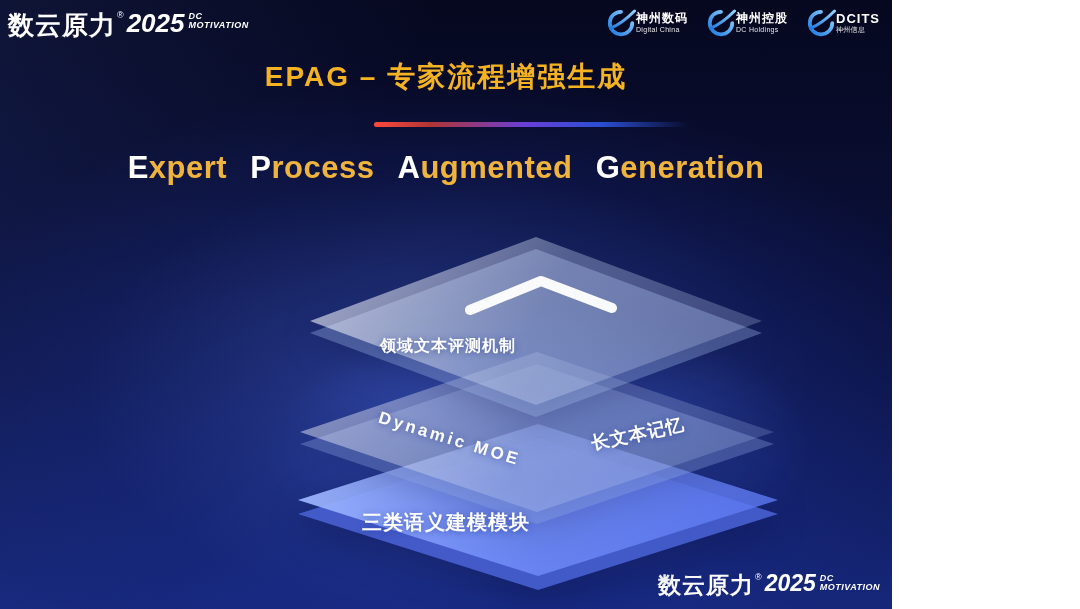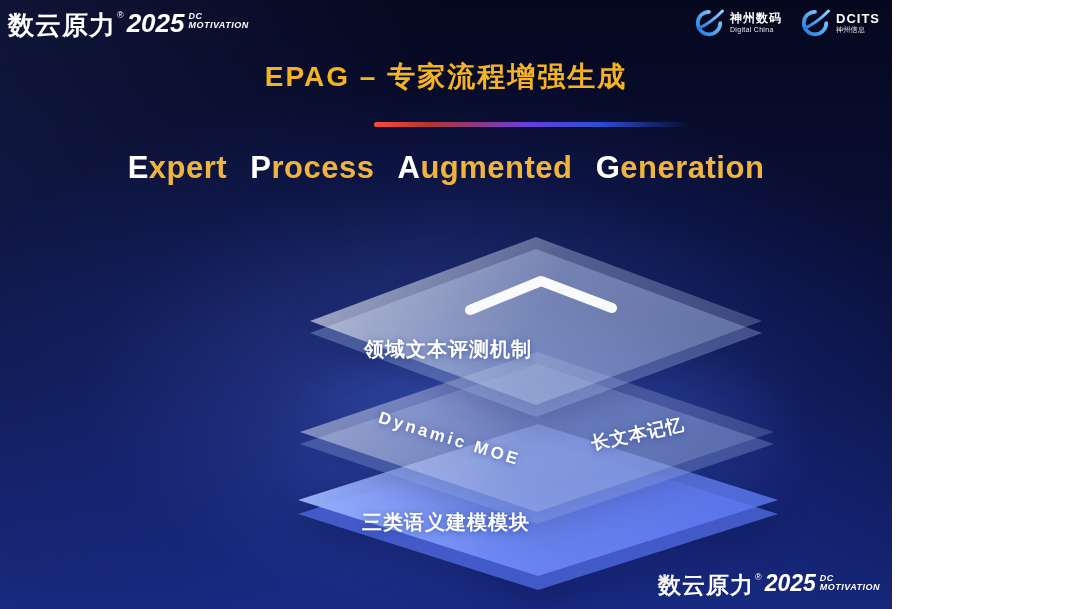--- a/index.html
+++ b/index.html
@@ -21,21 +21,21 @@
   .brand-name { font-size:26px; font-weight:900; letter-spacing:1px; }
   .brand-footer .brand-name { font-size:23px; }
   .brand-reg { font-size:9px; vertical-align:top; position:relative; top:2px; margin:0 1px; }
   .brand-year { font-size:26px; font-weight:800; font-style:italic; letter-spacing:0; margin-left:2px; }
   .brand-footer .brand-year { font-size:23px; }
   .brand-stack { display:flex; flex-direction:column; margin-left:4px; margin-top:4px; line-height:1.05;font-style:italic; }
   .brand-stack span { font-size:9px; font-weight:700; letter-spacing:0.5px; }
 
   
   .logos { position:absolute; right:12px; top:8px; display:flex; gap:18px; }
-  .logo { display:flex; align-items:center; gap:6px; color:#fff; }
+  .logo { display:flex; align-items:center; color:#fff; }
   .logo-icon { width:30px; height:30px; flex:0 0 auto; }
   .logo-text { display:flex; flex-direction:column; line-height:1.15; }
   .logo-name { font-size:12px; font-weight:700; letter-spacing:1px; }
   .logo-name-latin { font-size:13px; }
   .logo-sub { font-size:7px; letter-spacing:0.3px; opacity:0.9; }
 
   
   .live-label { position:absolute; left:8px; top:56px; font-size:21px; font-weight:800; color:#ffffff; letter-spacing:1px; }
   .page-title { position:absolute; left:0; right:0; top:58px; text-align:center; font-size:28px; font-weight:800; color:#f5b321; letter-spacing:2px; }
   .divider {
@@ -66,21 +66,21 @@
   .layer-mid .face { background:linear-gradient(118deg, rgba(255,255,255,0.48), rgba(205,220,252,0.26) 50%, rgba(185,205,248,0.18)); }
   .layer-mid .edge { background:rgba(150,172,230,0.32); }
 
   .layer-bottom { left:298px; top:424px; width:480px; height:152px; z-index:1; }
   .layer-bottom .face { background:linear-gradient(118deg, rgba(165,188,255,0.95), rgba(118,146,250,0.85) 45%, rgba(88,116,240,0.80)); }
   .layer-bottom .edge { top:14px; background:rgba(72,96,210,0.9); }
 
   .chevron { position:absolute; left:462px; top:272px; z-index:4; }
 
   .lbl { position:absolute; color:#fff; font-weight:700; text-shadow:0 1px 6px rgba(25,50,140,0.55); white-space:nowrap; }
-  .lbl-top    { left:4px; right:0; top:336px; text-align:center; font-size:20px; z-index:4; letter-spacing:1px; }
+  .lbl-top    { left:4px; right:0; top:336px; text-align:center; font-size:16px; z-index:4; letter-spacing:1px; }
   .lbl-moe    { left:382px; top:408px; font-size:17px; letter-spacing:3px; transform:rotate(17deg); transform-origin:left top; z-index:4; font-weight:600; }
   .lbl-mem    { left:589px; top:432px; font-size:18px; transform:rotate(-12deg); transform-origin:left top; z-index:4; letter-spacing:1px; }
   .lbl-bottom { left:0; right:0; top:509px; text-align:center; font-size:20px; z-index:4; letter-spacing:1px; }
 </style>
 </head>
 <body>
 
 <div class="slide">
 
   <div class="brand brand-header">
@@ -101,20 +101,36 @@
           <stop offset="0" stop-color="#1f7ae0"></stop>
               <stop offset="1" stop-color="#8fd4ff"></stop>
             </linearGradient>
           </defs>
         <path d="M20 5 a15 15 0 1 0 15 15" fill="none" stroke="url(#lg-a)" stroke-width="5" stroke-linecap="round"></path>
         <path d="M6 27 C 16 23, 28 14, 38 4" fill="none" stroke="url(#lg-a)" stroke-width="4" stroke-linecap="round"></path>
       </svg>
       <div class="logo-text">
         <span class="logo-name">神州数码</span>
         <span class="logo-sub">Digital China</span>
+      </div>
+    </div>
+    <div class="logo">
+      <svg class="logo-icon" viewBox="0 0 40 40">
+        <defs>
+            <linearGradient id="lg-b" x1="0" y1="1" x2="1" y2="0">
+          <stop offset="0" stop-color="#1f7ae0"></stop>
+              <stop offset="1" stop-color="#8fd4ff"></stop>
+            </linearGradient>
+          </defs>
+        <path d="M20 5 a15 15 0 1 0 15 15" fill="none" stroke="url(#lg-b)" stroke-width="5" stroke-linecap="round"></path>
+        <path d="M6 27 C 16 23, 28 14, 38 4" fill="none" stroke="url(#lg-b)" stroke-width="4" stroke-linecap="round"></path>
+      </svg>
+      <div class="logo-text">
+        <span class="logo-name">神州控股</span>
+        <span class="logo-sub">DC Holdings</span>
       </div>
     </div>
     <div class="logo">
       <svg class="logo-icon" viewBox="0 0 40 40">
         <defs>
             <linearGradient id="lg-c" x1="0" y1="1" x2="1" y2="0">
           <stop offset="0" stop-color="#1f7ae0"></stop>
               <stop offset="1" stop-color="#8fd4ff"></stop>
             </linearGradient>
           </defs>

